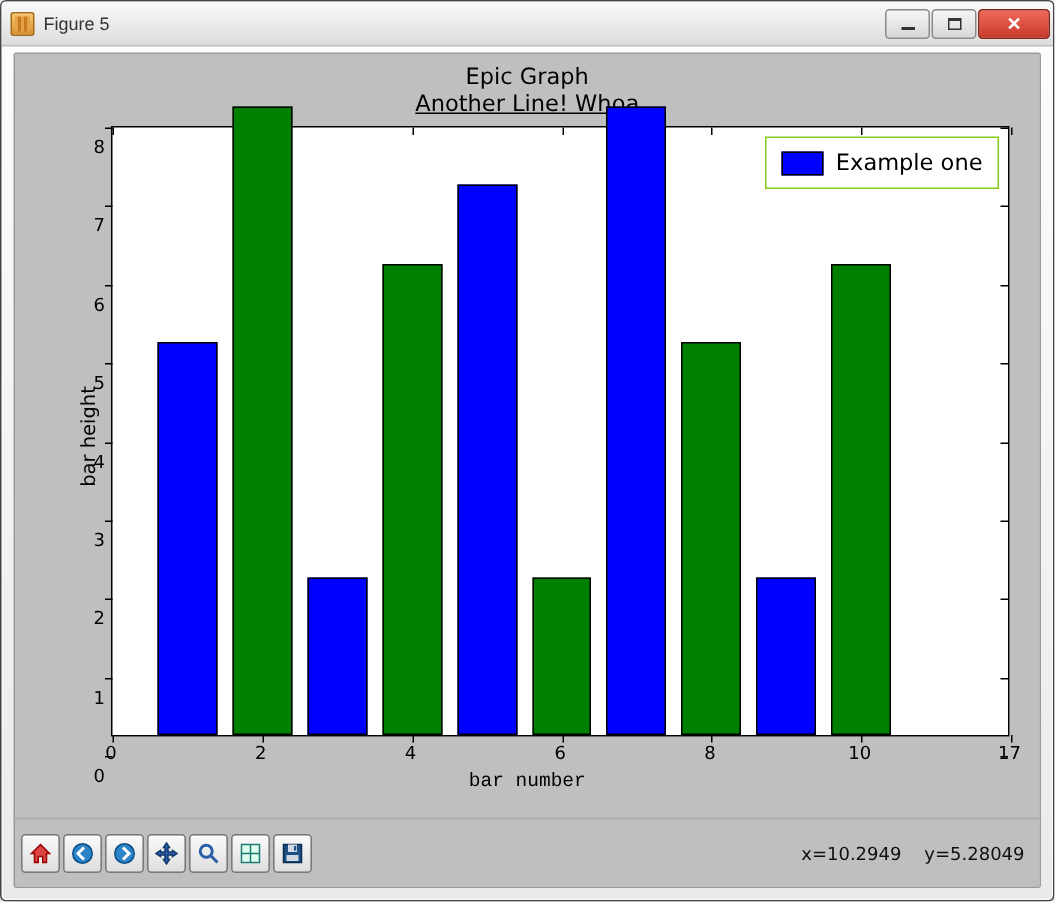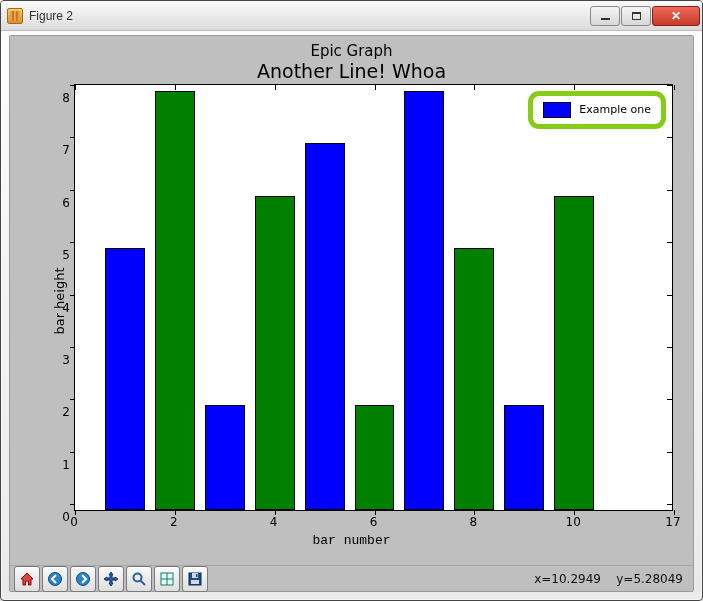--- a/index.html
+++ b/index.html
@@ -47,21 +47,21 @@
   .client {
     position: absolute; left: 8px; right: 8px; top: 34px; bottom: 8px;
     border: 1px solid #9a9a9a; border-radius: 2px; background: #bfbfbf;
     box-shadow: inset 0 0 0 1px #eee;
     display: flex; flex-direction: column;
   }
   .figure-area { flex: 1; position: relative; background: #bfbfbf; padding-left: 32px; }
 
   .titles { text-align: center; font-family: "DejaVu Sans", Verdana, sans-serif; color: #000;
             position: absolute; left: 50%; transform: translateX(-50%); top: 6px; font-size: 15px; }
-  .titles .t2 { font-size: 19px; }
+  .titles .t2 { font-size: 15px; text-decoration: underline; }
 
   .plot {
     position: absolute; left: 64px; top: 48px; right: 20px; bottom: 54px;
     background: #fff; border: 1px solid #000;
   }
   .ylabel {
     position: absolute; left: 16px; top: 50%; transform: translateY(-50%) rotate(-90deg);
     transform-origin: center; font-family: "DejaVu Sans", Verdana, sans-serif; font-size: 13px;
   }
   .xlabel {
@@ -76,46 +76,46 @@
   .tickmark.xi { width:1px; height:5px; top:0;}
   .tickmark.y { height:1px; width:5px; left:-5px;}
   .tickmark.yi { height:1px; width:5px; right:0;}
 
   .bar { position:absolute; bottom:0; border:1px solid #000;}
   .bar.blue { background:#0000ff;}
   .bar.green{ background:#008000;}
 
   .legend {
     position:absolute; padding:6px 10px;
-    background:#fff; border:5px solid #84cc16; border-radius:11px;
-    font-family:"DejaVu Sans", Verdana, sans-serif; font-size:11px;
+    background:#fff; border:1px solid #84cc16; border-radius:0;
+    font-family:"DejaVu Sans", Verdana, sans-serif; font-size:15px;
   }
   .legend-row { display:flex; align-items:center; gap:8px; line-height:1.4;}
   .swatch { width:28px; height:16px; border:1px solid #000;}
 
   .toolbar {
-    height: 26px; display:flex; align-items:center; padding:0 6px 0 4px;
+    height: 46px; display:flex; align-items:center; padding:0 6px 0 4px;
     background:#bfbfbf; border-top:1px solid #a8a8a8; gap:2px;
   }
   .tbtn {
     width:26px; height:26px; border:1px solid #7a7a7a; border-radius:3px;
     background:linear-gradient(#fafafa,#dedede);
     display:flex; align-items:center; justify-content:center; cursor:default;
     box-shadow: 0 1px 0 rgba(255,255,255,0.6) inset;
   }
   .coords { margin-left:auto; font-family:"DejaVu Sans",Verdana,sans-serif; font-size:12px; color:#111; padding-right:4px;}
   svg { display:block;}
 </style>
 </head>
 <body>
 
 <div class="window">
   <div class="titlebar">
     <div class="app-icon"></div>
-    <div class="title-text">Figure 2</div>
+    <div class="title-text">Figure 5</div>
     <div class="win-controls">
       <div class="win-btn min">
           <span></span>
         </div>
       <div class="win-btn max">
           <span></span>
         </div>
       <div class="win-btn close">
           <span>✕</span>
         </div>

